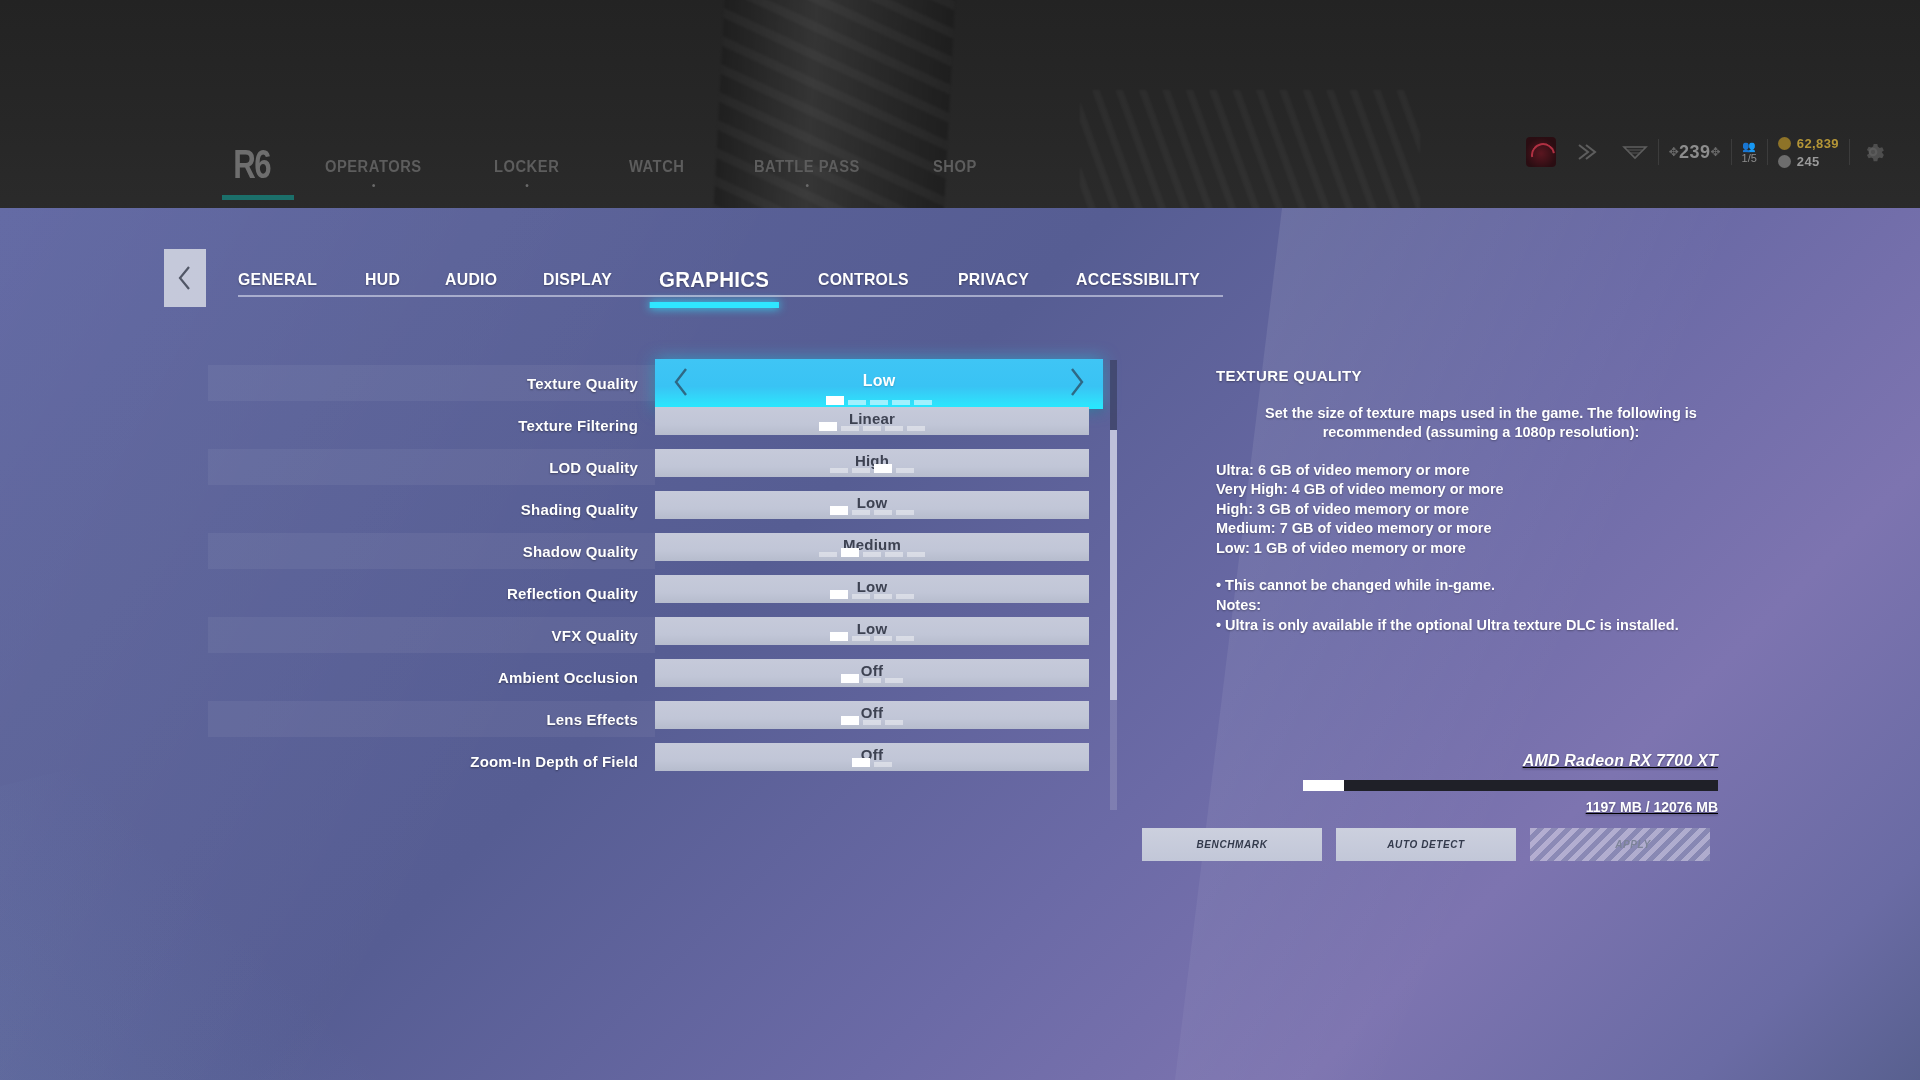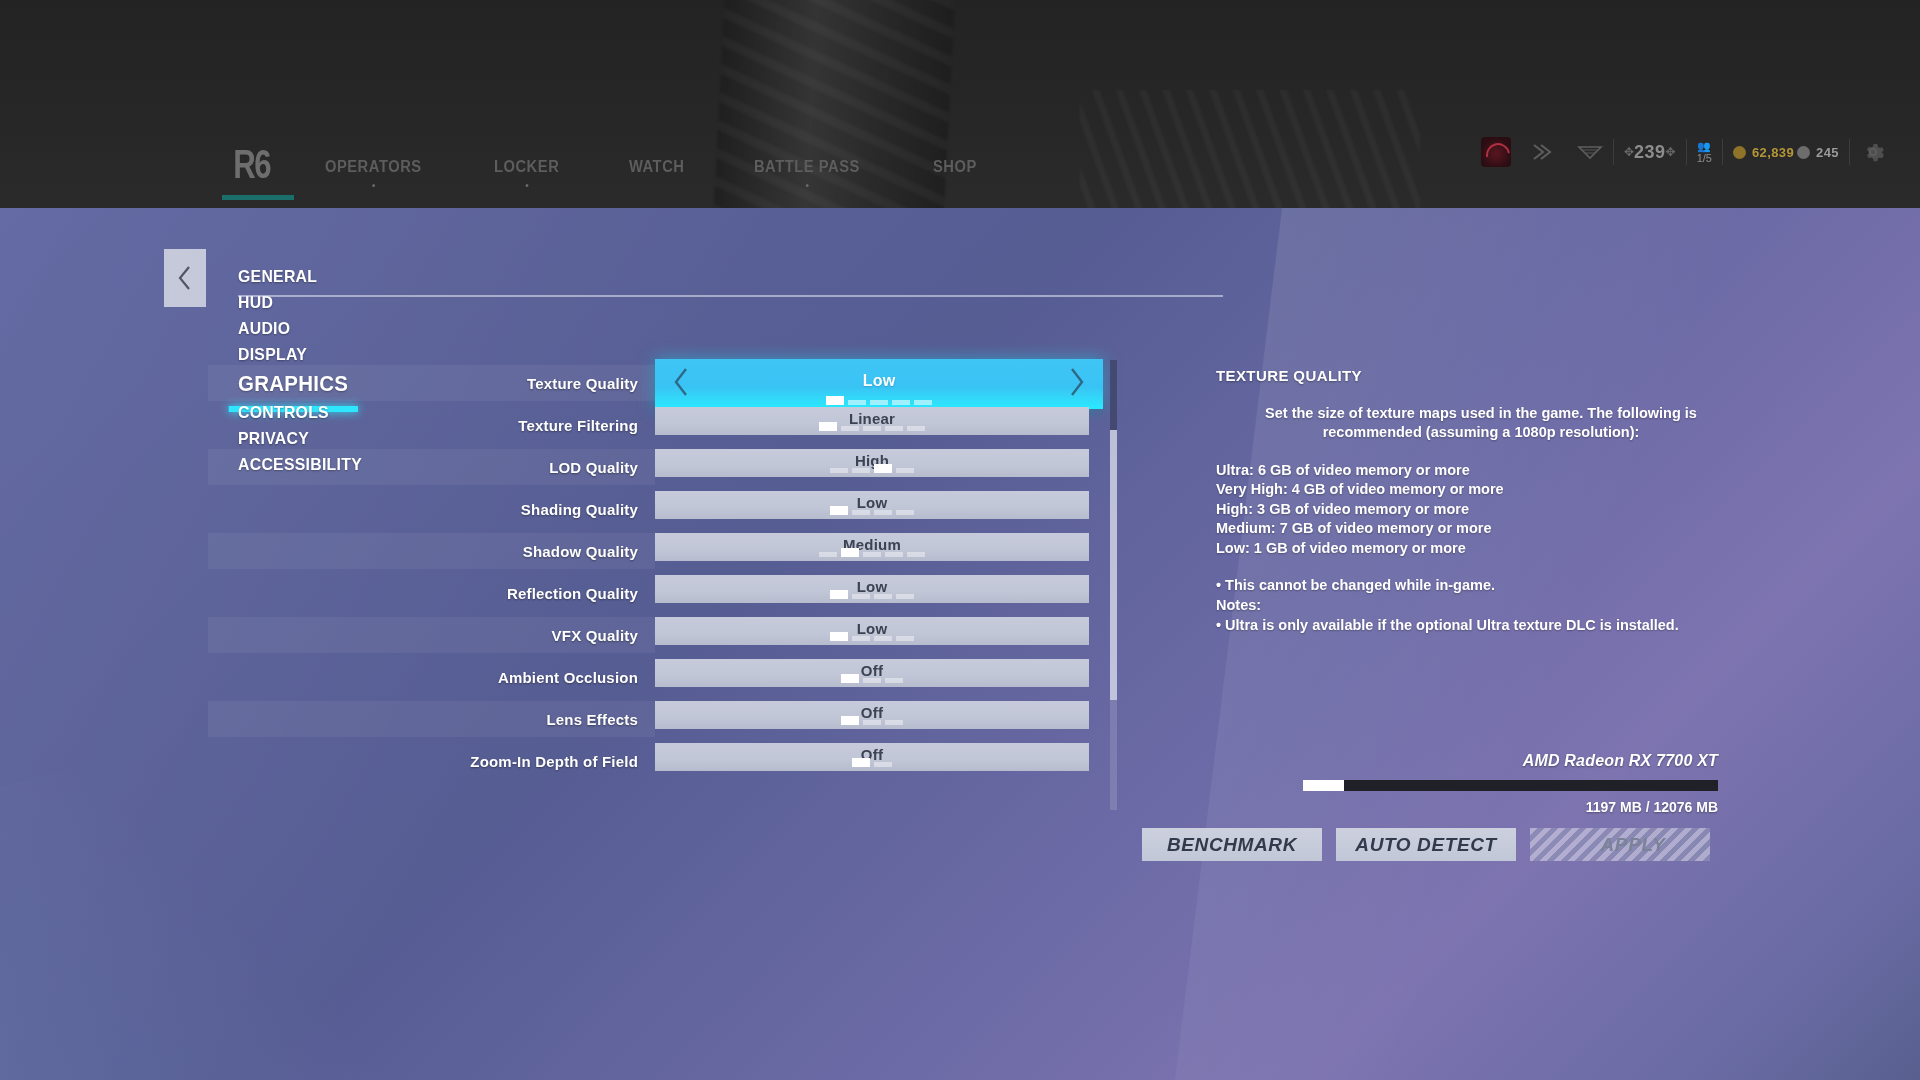--- a/index.html
+++ b/index.html
@@ -70,21 +70,21 @@
   .rank-badge:after{
     content:""; position:absolute; left:5px; top:6px; width:20px; height:20px;
     border:2px solid #b03042; border-radius:50%;
     border-bottom-color:transparent; border-right-color:transparent;
     transform:rotate(35deg);
   }
   .chev-icon { width:26px; height:20px; opacity:.55; }
   .lvl-text { color:#8d8d8d; font-size:18px; font-weight:bold; letter-spacing:.5px; }
   .laurel { color:#6a6a6a; font-size:12px; }
   .squad { color:#8d8d8d; font-size:11px; text-align:center; line-height:1.1; }
-  .cur-col { display:flex; flex-direction:row; gap:3px; }
+  .cur-col { display:flex; flex-direction:column; gap:3px; }
   .cur-row { display:flex; align-items:center; gap:6px; }
   .cur-r6 { color:#b59637; font-size:13px; font-weight:bold; letter-spacing:.4px; }
   .cur-ren { color:#9a9a9a; font-size:13px; font-weight:bold; letter-spacing:.4px; }
   .cur-ico { width:13px; height:13px; border-radius:50%; display:inline-block; }
   .cur-ico.gold { background:#8e7328; }
   .cur-ico.gray { background:#6d6d6d; }
   .gear-icon { opacity:.45; }
 
   
   #body {
@@ -108,22 +108,22 @@
   
   #backbtn {
     position:absolute; left:164px; top:249px; width:42px; height:58px;
     background:rgba(222,225,233,.80);
     display:flex; align-items:center; justify-content:center;
   }
   #backbtn svg { opacity:.85; }
 
   
   #tabs {
-    position:absolute; left:238px; top:267px; width:985px; height:46px;
-    display:flex; align-items:flex-start;flex-direction:column;
+    position:absolute; left:238px; top:260px; width:985px; height:46px;
+    display:flex; align-items:center;
   }
   .tab {
     color:#ffffff; font-weight:bold; font-size:17px; letter-spacing:.3px;
     transform:scaleX(.93); transform-origin:left center;
     margin-right:42px; padding-bottom:6px; position:relative; white-space:nowrap;
     text-shadow:0 1px 2px rgba(0,0,0,.35);
   }
   .tab.active { font-size:22px; margin-right:40px; }
   .tab.active .tab-underline {
     position:absolute; left:-10px; right:-10px; bottom:-9px; height:6px;
@@ -201,37 +201,37 @@
   }
   #desc .dpara {
     font-size:14.5px; font-weight:bold; line-height:1.33; margin-bottom:18px;
     text-shadow:0 1px 2px rgba(0,0,0,.3);
     text-align:center;
   }
   #desc .dline { font-size:14.5px; font-weight:bold; line-height:1.35; text-shadow:0 1px 2px rgba(0,0,0,.3); }
   #desc .dgroup { margin-bottom:18px; }
 
   
-  #gpu { position:absolute; right:202px; top:752px; width:520px; text-align:right; }
+  #gpu { position:absolute; right:202px; top:752px; width:520px; text-align:right;text-decoration:underline; }
   #gpu .gname {
     color:#fff; font-size:16px; font-weight:bold; font-style:italic;
     letter-spacing:.2px; text-shadow:0 1px 2px rgba(0,0,0,.4);
   }
   #gpu .gbar {
     margin-top:10px; margin-left:auto; width:415px; height:11px;
     background:#1f2028;
   }
   #gpu .gfill { height:11px; width:9.9%; background:#ffffff; }
   #gpu .gtext { margin-top:8px; color:#fff; font-size:14px; font-weight:bold; text-shadow:0 1px 2px rgba(0,0,0,.35); }
 
   
   #btns { position:absolute; left:1142px; top:828px; display:flex; gap:14px; }
   .abtn {
     width:180px; height:33px; display:flex; align-items:center; justify-content:center;
-    color:#333a4c; font-size:19px; font-weight:bold; font-style:italic; letter-spacing:.6px;
+    color:#333a4c; font-size:10px; font-weight:bold; font-style:italic; letter-spacing:.6px;
     background:linear-gradient(180deg,#ccd0de,#c2c7d8);
   }
   .abtn.disabled {
     color:#7c8398;
     background:
       repeating-linear-gradient(135deg, rgba(255,255,255,.42) 0 5px, rgba(160,168,190,.42) 5px 10px);
     padding-left: 26px;
   }
 </style>
 </head>

